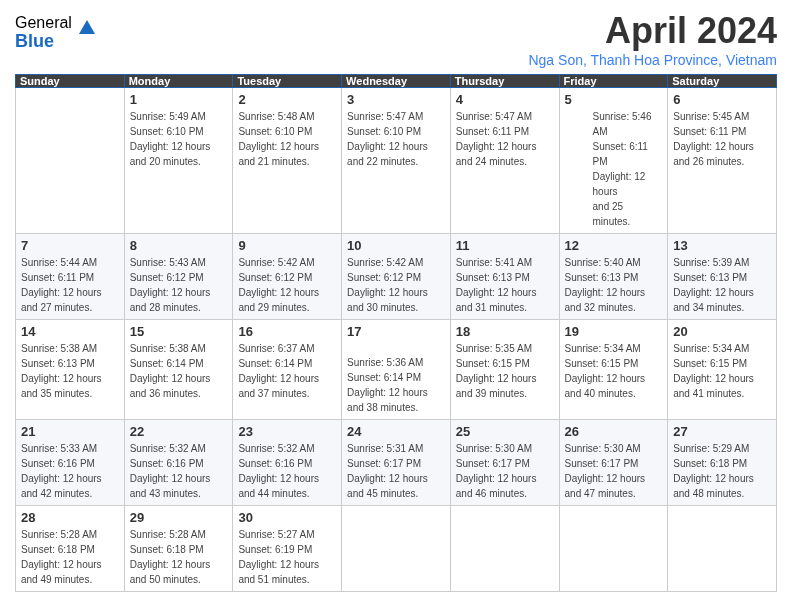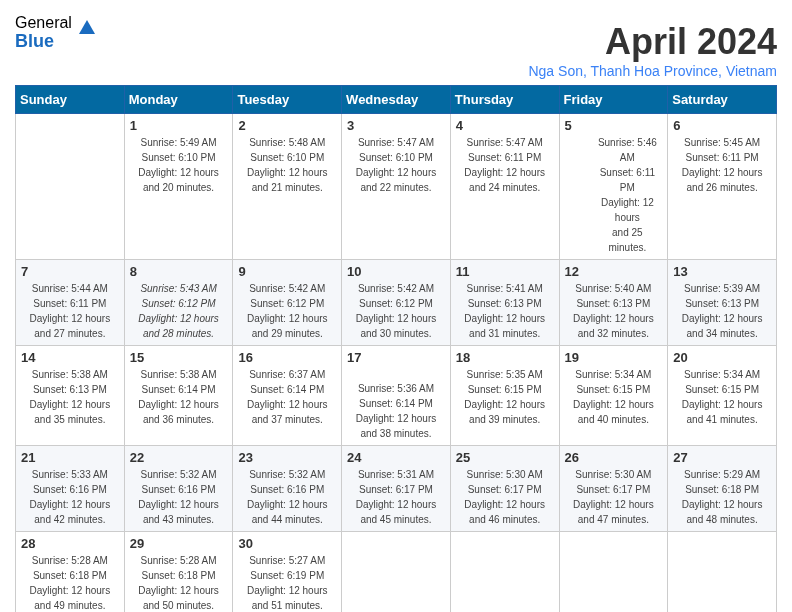--- a/index.html
+++ b/index.html
@@ -33,42 +33,41 @@
     }
     .logo-icon {
       width: 24px;
       height: 24px;
       margin-left: 3px;
       align-self: flex-start;
       margin-top: 2px;
     }
     .title-block {
       text-align: right;
-      margin-top: 11px;
     }
     .month-title {
       font-size: 36px;
       font-weight: bold;
       color: #333;
     }
     .subtitle {
       font-size: 14px;
       color: #3b82f6;
     }
     .calendar {
       width: 100%;
       border-collapse: collapse;
       border: 1px solid #ccc;
     }
     .calendar th {
-      background-color: #0369a1;
+      background-color: #404040;
       color: #fff;
-      font-size: 13px;
+      font-size: 11px;
       font-weight: bold;
-      padding: 6px 4px;
+      padding: 0 4px;
       text-align: left;
       border: 1px solid #2060a8;
     }
     .calendar td {
       vertical-align: top;
       border: 1px solid #ccc;
       padding: 4px 5px;
       font-size: 10.5px;
       color: #333;
       width: calc(100% / 7);
@@ -85,21 +84,20 @@
       font-size: 13px;
       font-weight: bold;
       color: #333;
       display: block;
       margin-bottom: 2px;
     }
     .day-info {
       font-size: 10px;
       color: #444;
       line-height: 1.5;
-      text-align: center;
     }
     .empty-cell {
       background: #fff !important;
     }
   </style>
 </head>
 <body>
 
 <div class="header">
   <div class="logo">
@@ -178,21 +176,21 @@
       <tr>
         <td>
           <span class="day-number">7</span>
           <div class="day-info" style="white-space: pre-line;">Sunrise: 5:44 AM
 Sunset: 6:11 PM
 Daylight: 12 hours
 and 27 minutes.</div>
         </td>
         <td>
           <span class="day-number">8</span>
-          <div class="day-info" style="white-space: pre-line; font-style: italic;">Sunrise: 5:43 AM
+          <div class="day-info" style="white-space: pre-line;">Sunrise: 5:43 AM
 Sunset: 6:12 PM
 Daylight: 12 hours
 and 28 minutes.</div>
         </td>
         <td>
           <span class="day-number">9</span>
           <div class="day-info" style="white-space: pre-line;">Sunrise: 5:42 AM
 Sunset: 6:12 PM
 Daylight: 12 hours
 and 29 minutes.</div>

